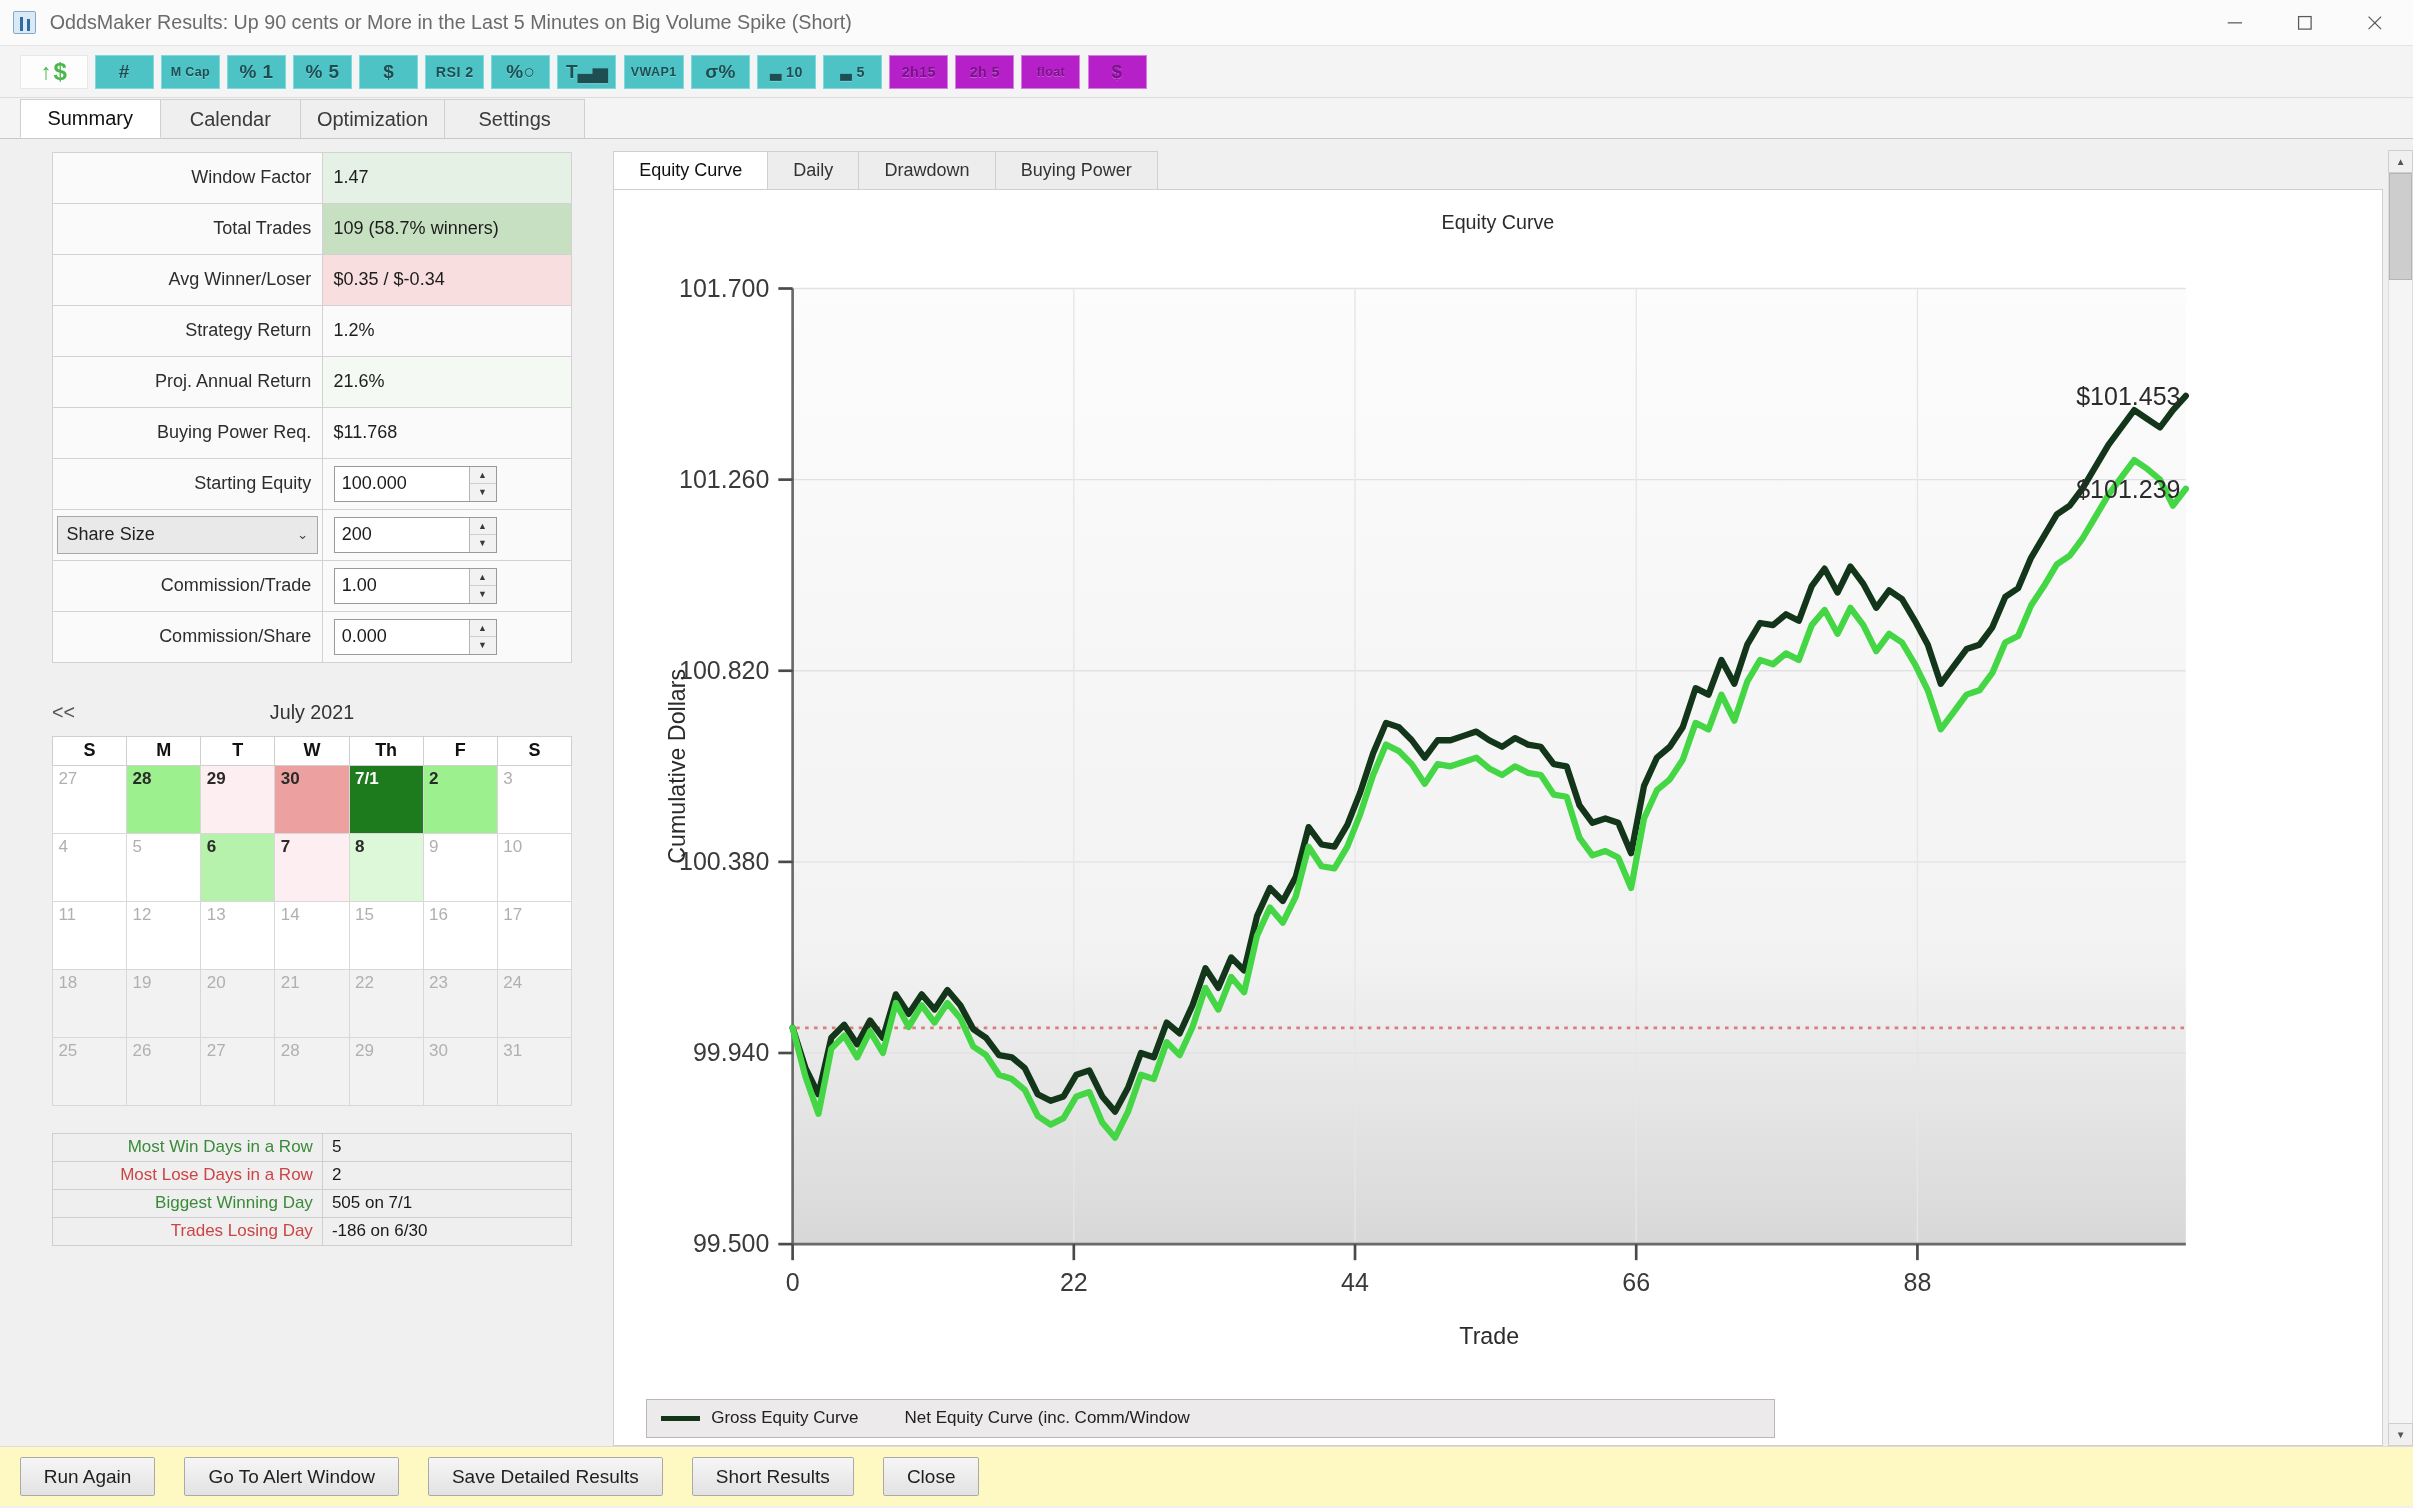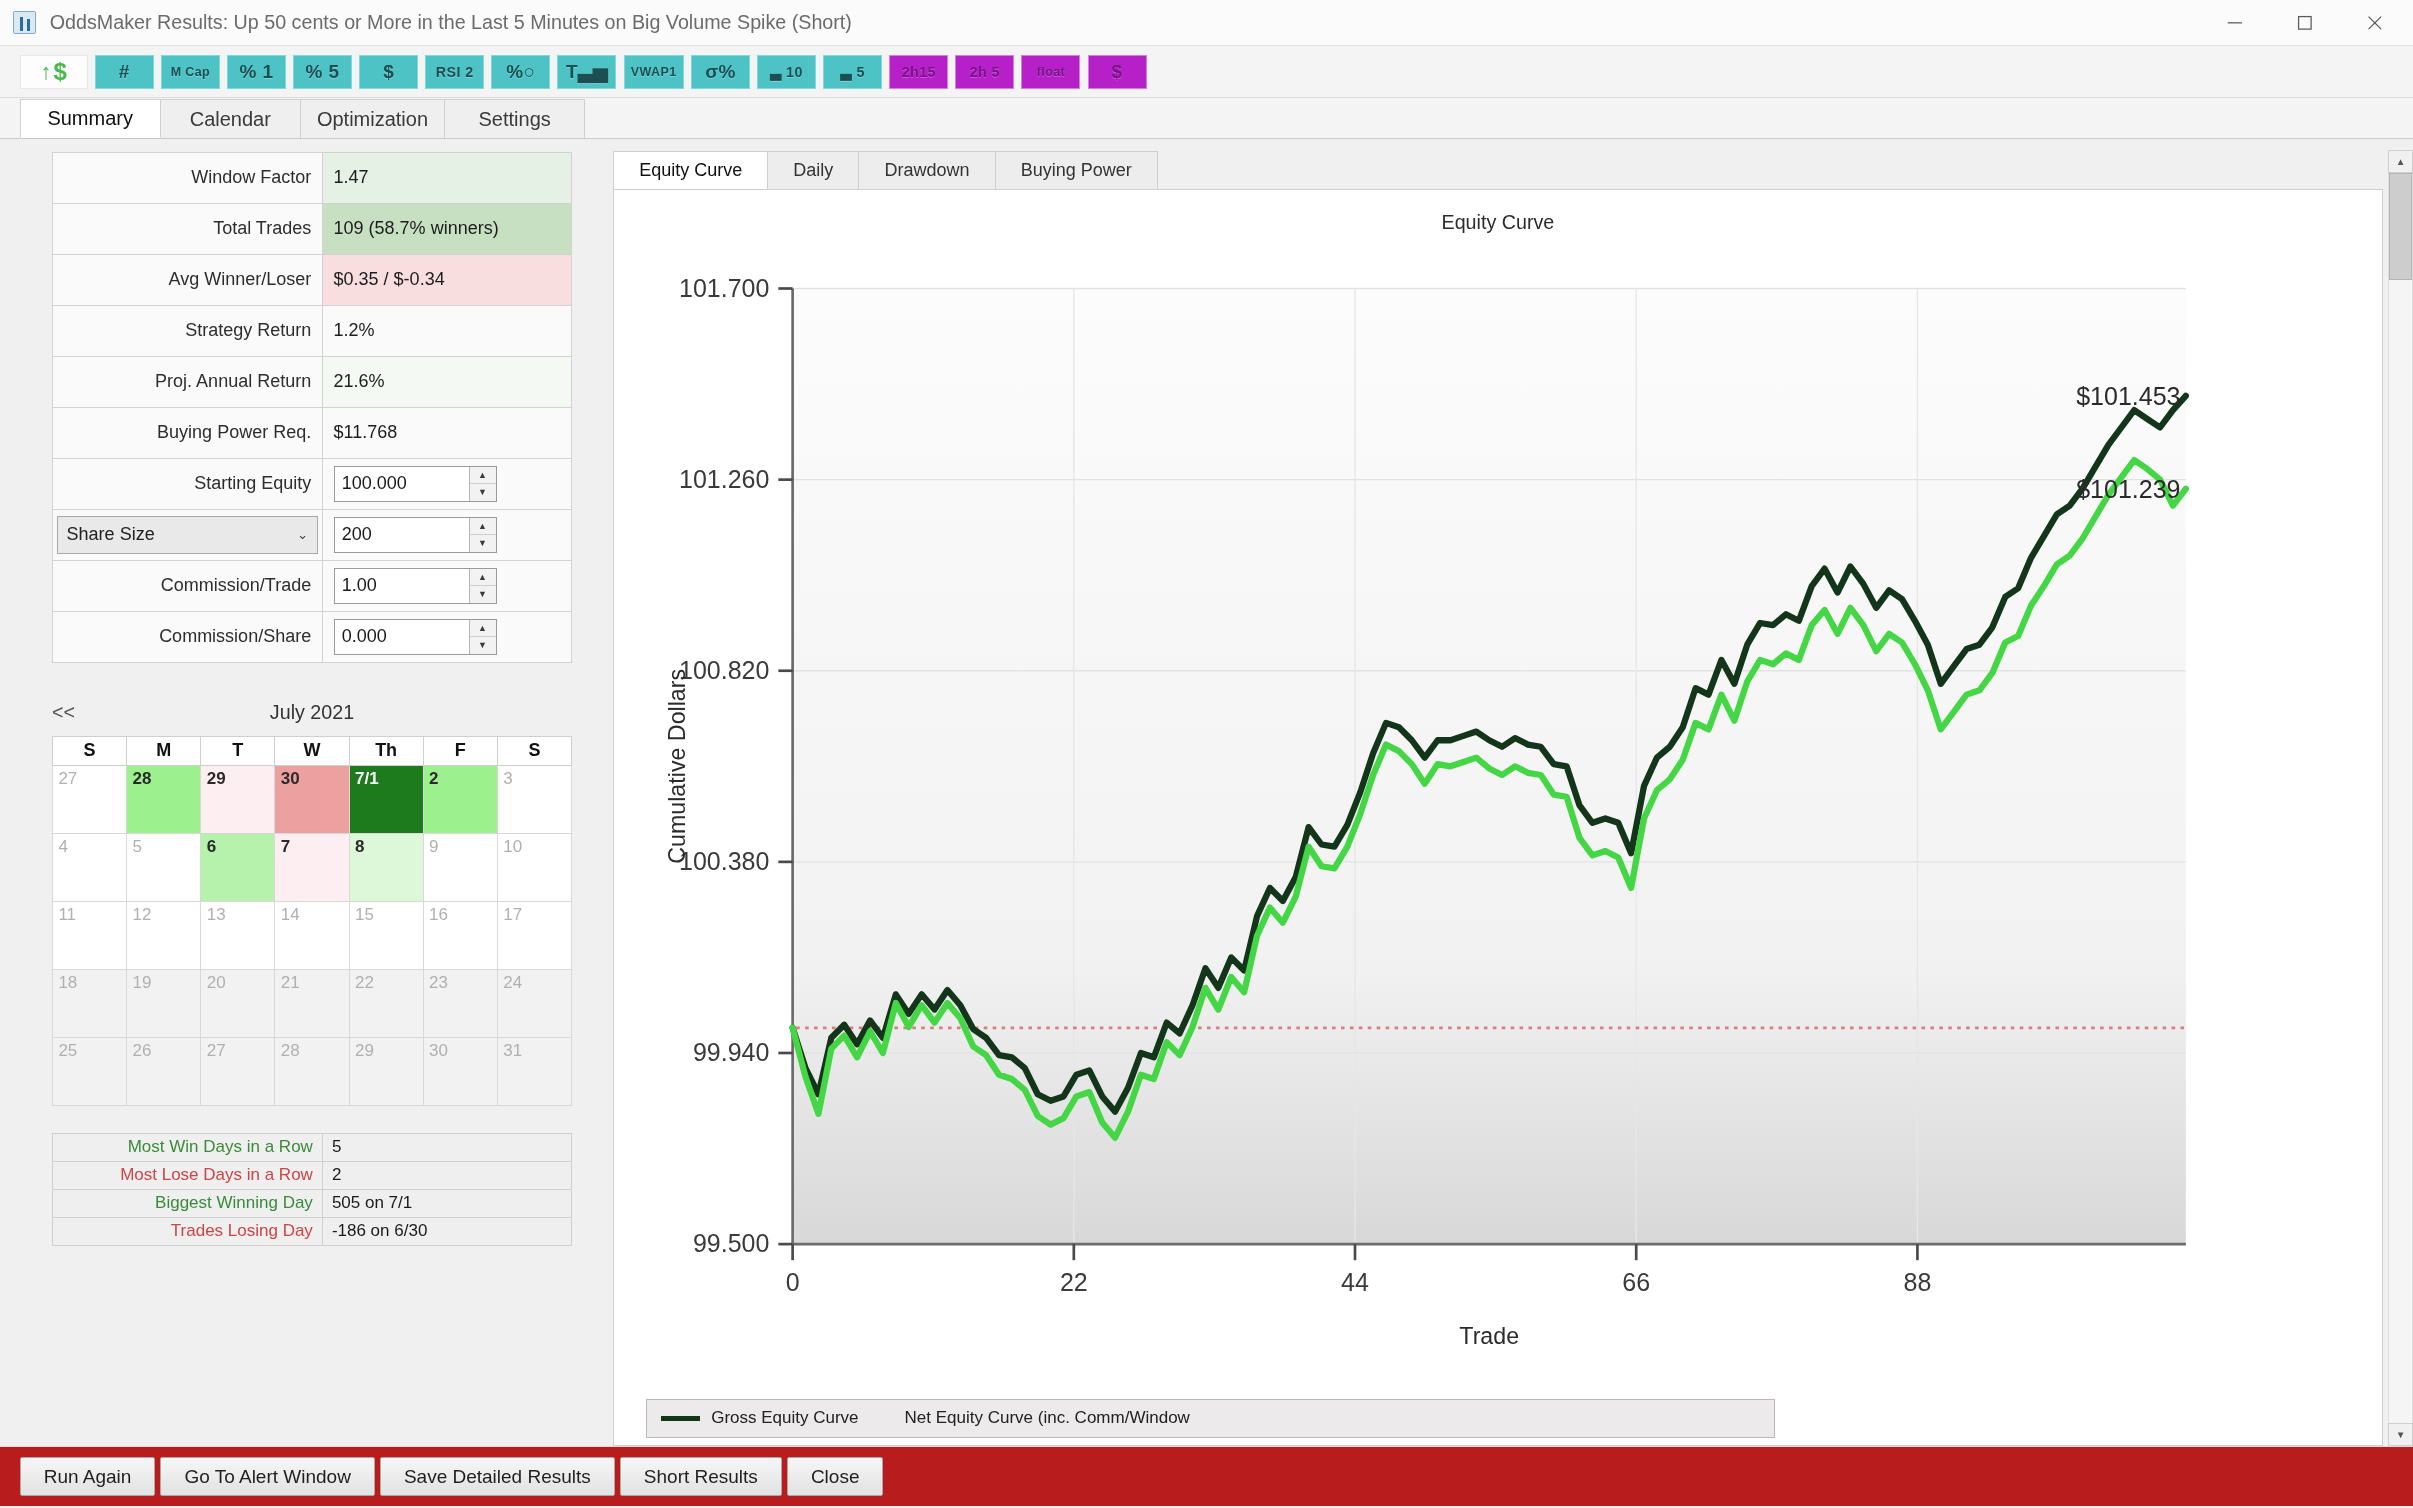--- a/index.html
+++ b/index.html
@@ -164,36 +164,36 @@
   .legswatch { width: 39px; height: 4.5px; background:#13361a; }
 
   .scrollcol { width: 25px; flex:0 0 25px; display:flex; flex-direction:column; margin-left:5.4px; }
   .sc-arrow { height: 23px; background:#f0f0f0; border:0.9px solid #cfcfcf;
               display:flex; align-items:center; justify-content:center; font-size:9.8px; color:#555; }
   .sc-track { flex:1 1 auto; background:#f5f5f5; border-left:0.9px solid #ddd; border-right:0.9px solid #ddd; }
   .sc-thumb { height: 107px; background:#cdcdcd; border:0.9px solid #b5b5b5; margin-top: 0; }
 
   
   .footer {
-    height: 60px; background:#b91c1c; border-top:0.9px solid #dcdcdc;
-    display:flex; align-items:center; padding-left: 19.7px; gap: 5px;
+    height: 60px; background:#fef9c3; border-top:0.9px solid #dcdcdc;
+    display:flex; align-items:center; padding-left: 19.7px; gap: 29px;
   }
   .fbtn {
     height: 39px; padding: 0 23px; font-size: 19px; color:#1f1f1f;
     background: linear-gradient(#f6f6f6, #e2e2e2);
     border:0.9px solid #a9a9a9; border-radius:1.8px;
     display:flex; align-items:center; justify-content:center; white-space:nowrap;
   }
 </style>
 </head>
 <body>
 
 <div class="titlebar">
   <div class="title-icon"></div>
-  <div class="title-text">OddsMaker Results: Up 50 cents or More in the Last 5 Minutes on Big Volume Spike (Short)</div>
+  <div class="title-text">OddsMaker Results: Up 90 cents or More in the Last 5 Minutes on Big Volume Spike (Short)</div>
   <div class="win-btns">
     <div class="win-btn">
       <svg width="19.7" height="19.7" viewBox="0 0 22 22">
           <line x1="3" y1="11" x2="19" y2="11" stroke="#5a5a5a" stroke-width="1.4"></line>
         </svg>
     </div>
     <div class="win-btn">
       <svg width="19.7" height="19.7" viewBox="0 0 22 22">
           <rect x="4" y="4" width="14" height="14" fill="none" stroke="#5a5a5a" stroke-width="1.4"></rect>
         </svg>

